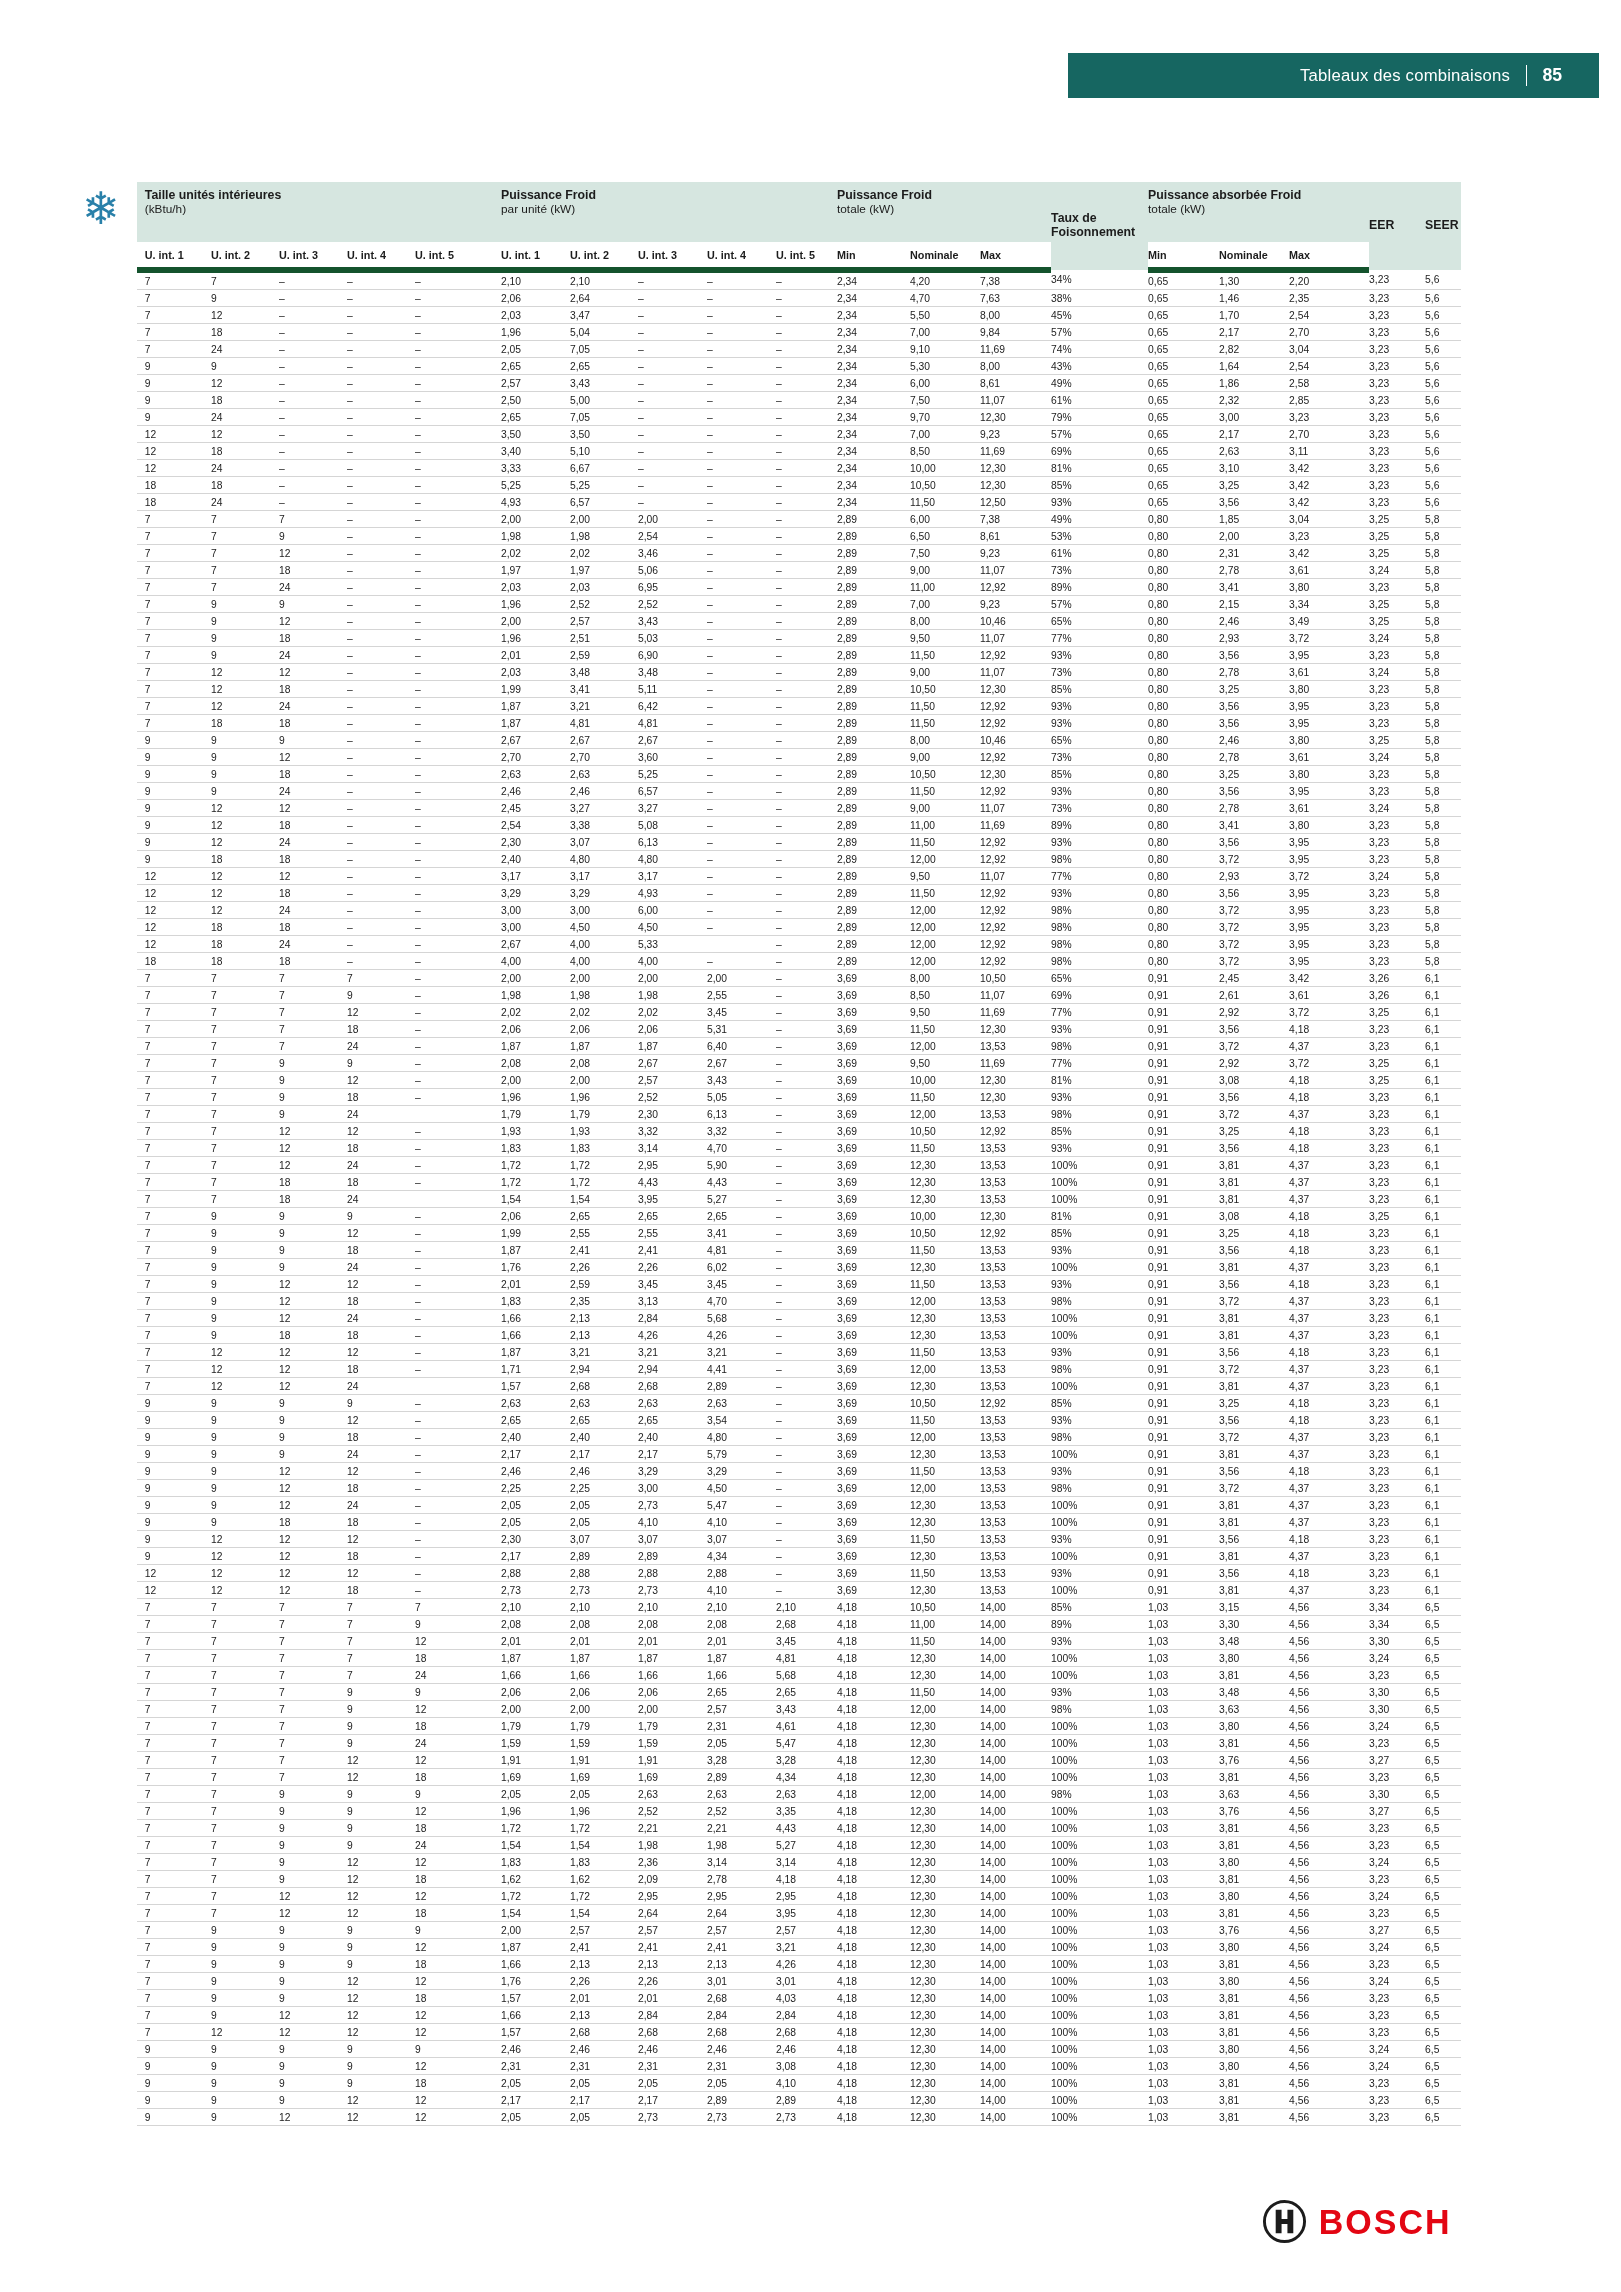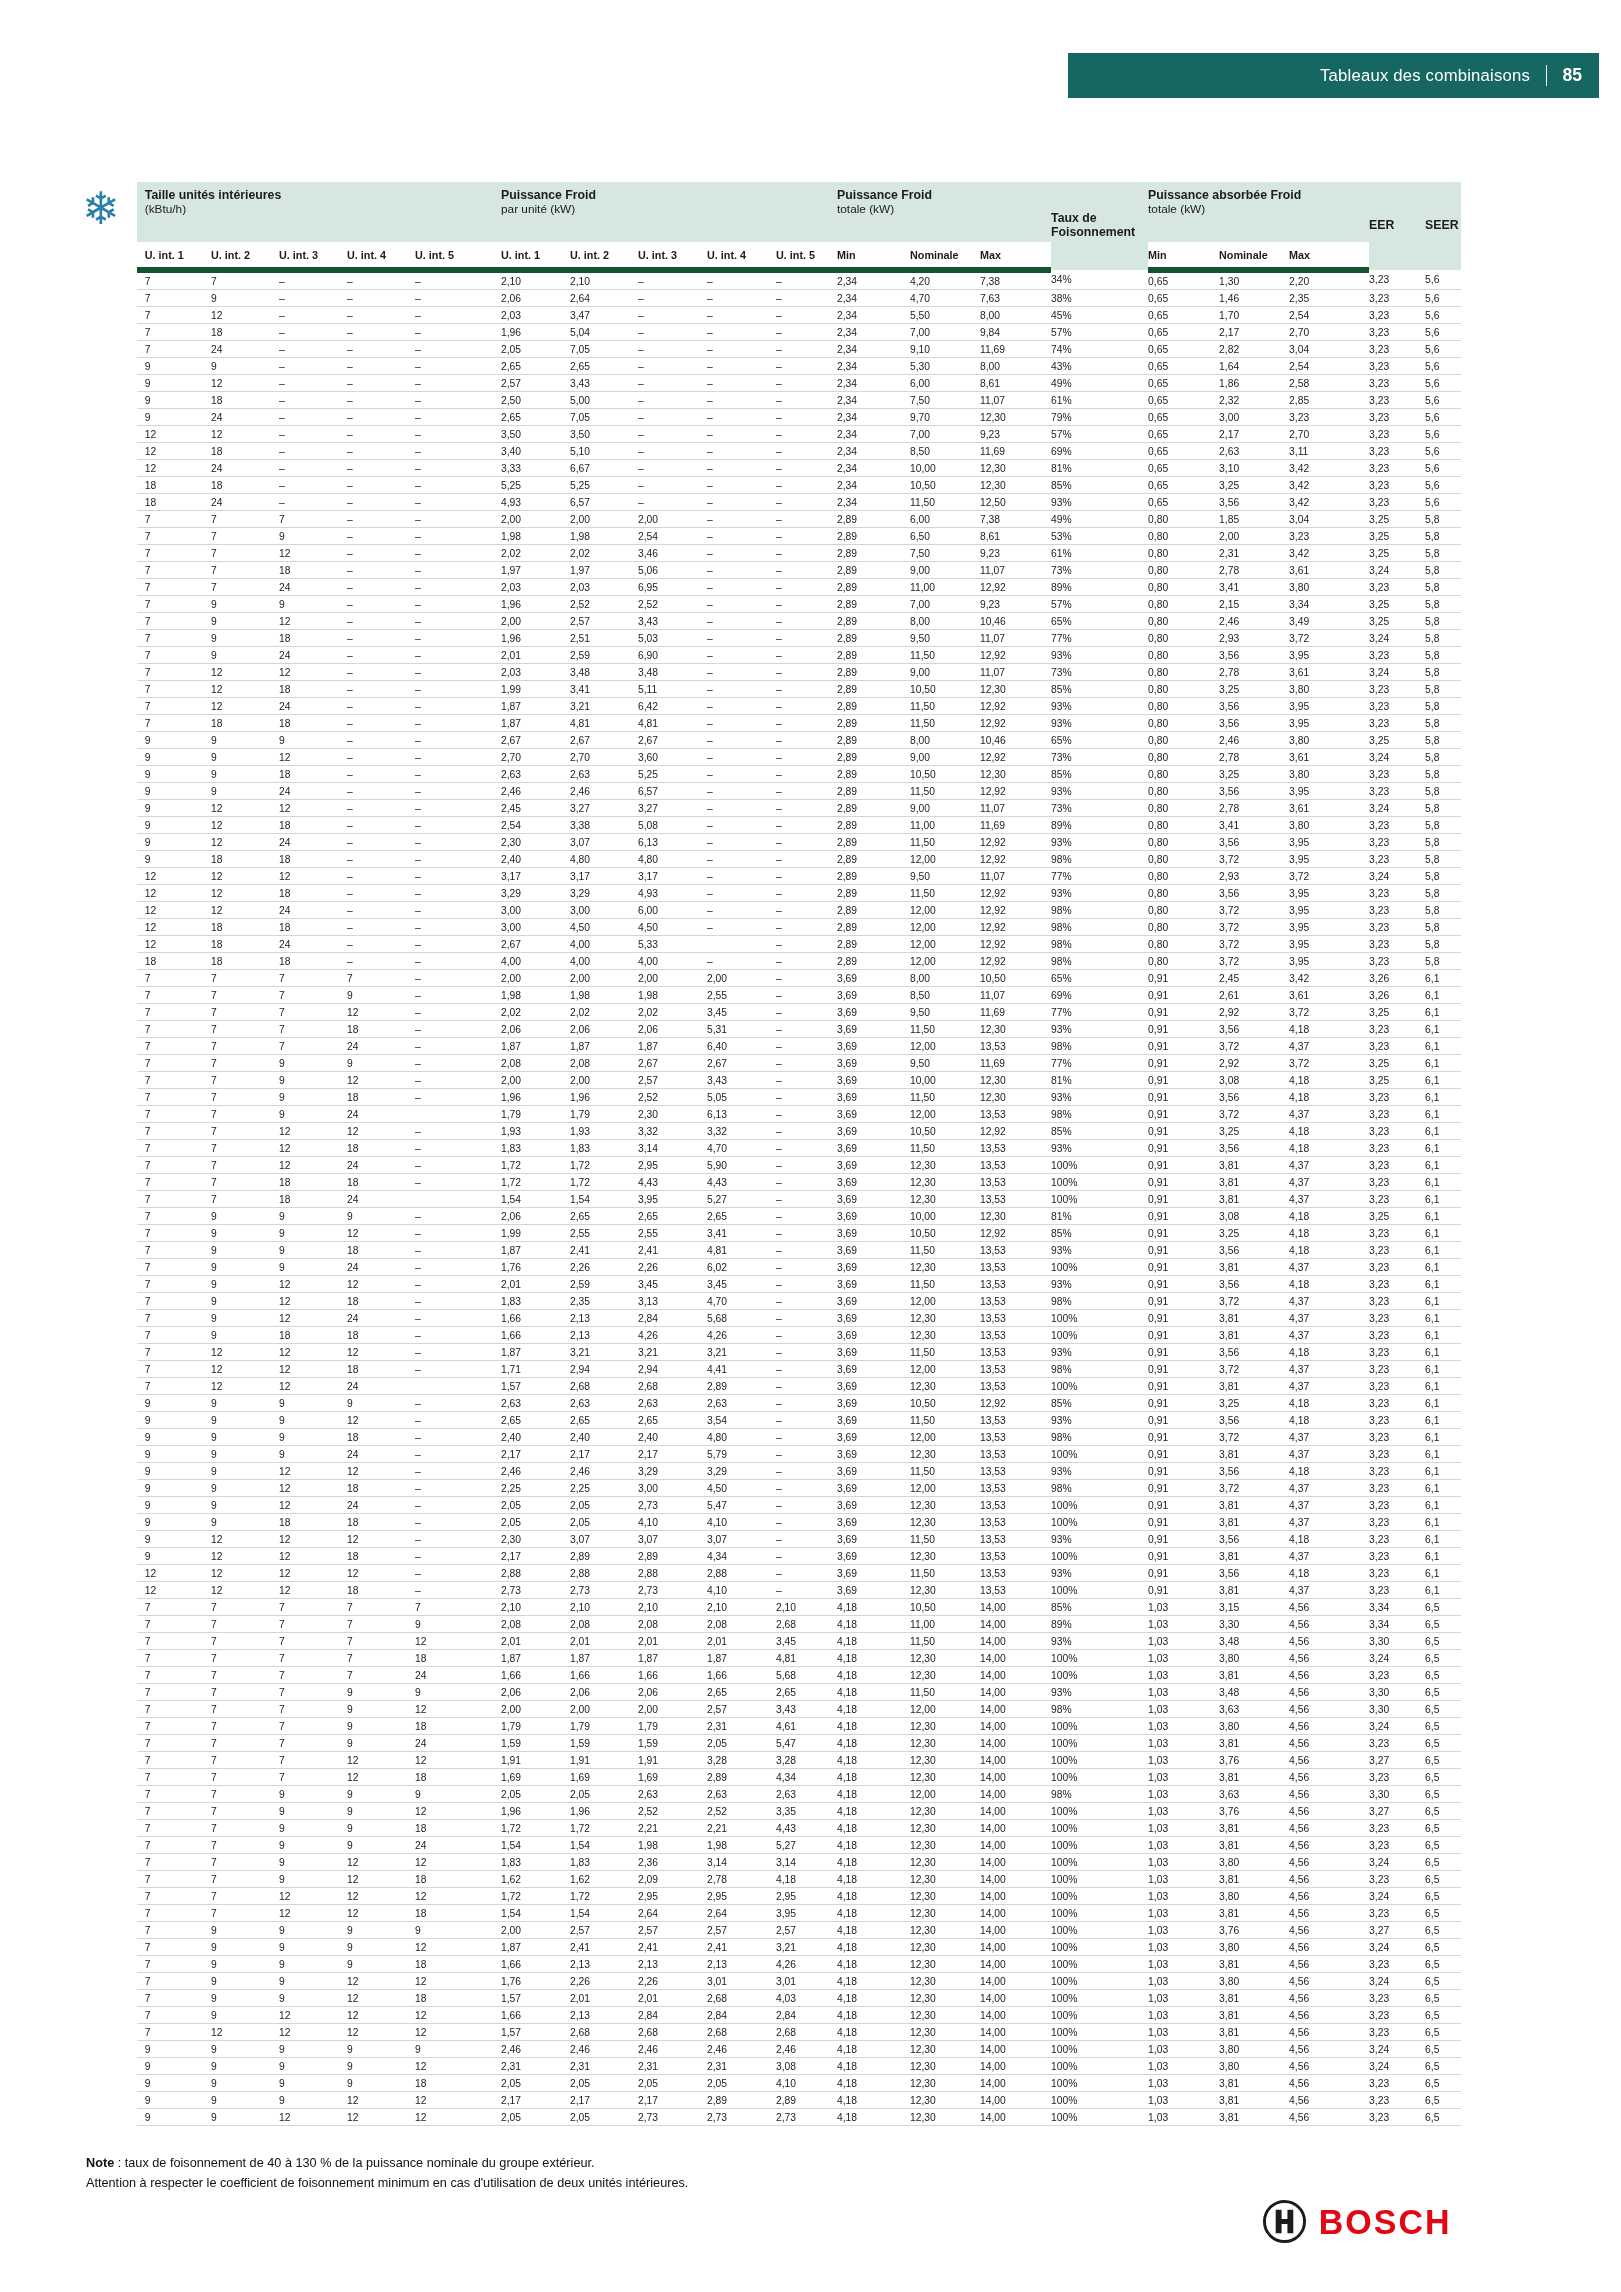--- a/index.html
+++ b/index.html
@@ -2,21 +2,21 @@
 <html><head>
 <meta charset="utf-8">
 <style>
   html,body{margin:0;padding:0;background:#ffffff;}
   body{font-family:"Liberation Sans", sans-serif; color:#1c1c1c;}
   .page{position:relative;width:1621px;height:2293px;background:#fff;overflow:hidden;}
 
   
   .banner{position:absolute;left:1068px;top:53px;width:531px;height:45px;
     background:#166661;color:#fff;display:flex;align-items:center;justify-content:flex-end;
-    padding-right:17px;box-sizing:border-box;}
+    padding-right:37px;box-sizing:border-box;}
   .banner .t{font-size:16.7px;letter-spacing:0.2px;}
   .banner .pn{font-size:17.6px;font-weight:bold;border-left:1px solid #ffffff;
     margin-left:15.7px;padding-left:15.7px;line-height:21.6px;}
 
   
   .snow{position:absolute;left:82px;top:186px;font-size:45px;line-height:45px;color:#2980a9;}
 
   
   .combo{position:absolute;left:137px;top:182px;width:1320px;border-collapse:collapse;table-layout:fixed;}
   .combo th,.combo td{padding:0;margin:0;font-weight:normal;text-align:left;vertical-align:middle;}
@@ -2409,24 +2409,20 @@
           <td>100%</td>
           <td>1,03</td>
           <td>3,81</td>
           <td>4,56</td>
           <td>3,23</td>
           <td>6,5</td>
         </tr>
       </tbody>
   </table>
 
-  <div class="note">
-    <div><b>Note</b><span> : taux de foisonnement de 40 à 130 % de la puissance nominale du groupe extérieur.</span></div>
-    <div>Attention à respecter le coefficient de foisonnement minimum en cas d'utilisation de deux unités intérieures.</div>
-  </div>
 
   <div class="bosch">
     <svg class="mark" viewBox="0 0 46 46">
       <circle cx="23" cy="23" r="20.5" fill="none" stroke="#1c1c1c" stroke-width="3"></circle>
       <path d="M14 11 h6 v9.5 h6 v-9.5 h6 v24 h-6 v-9.5 h-6 v9.5 h-6 z" fill="#1c1c1c"></path>
     </svg>
     <span class="word">BOSCH</span>
   </div>
 
 </div>

